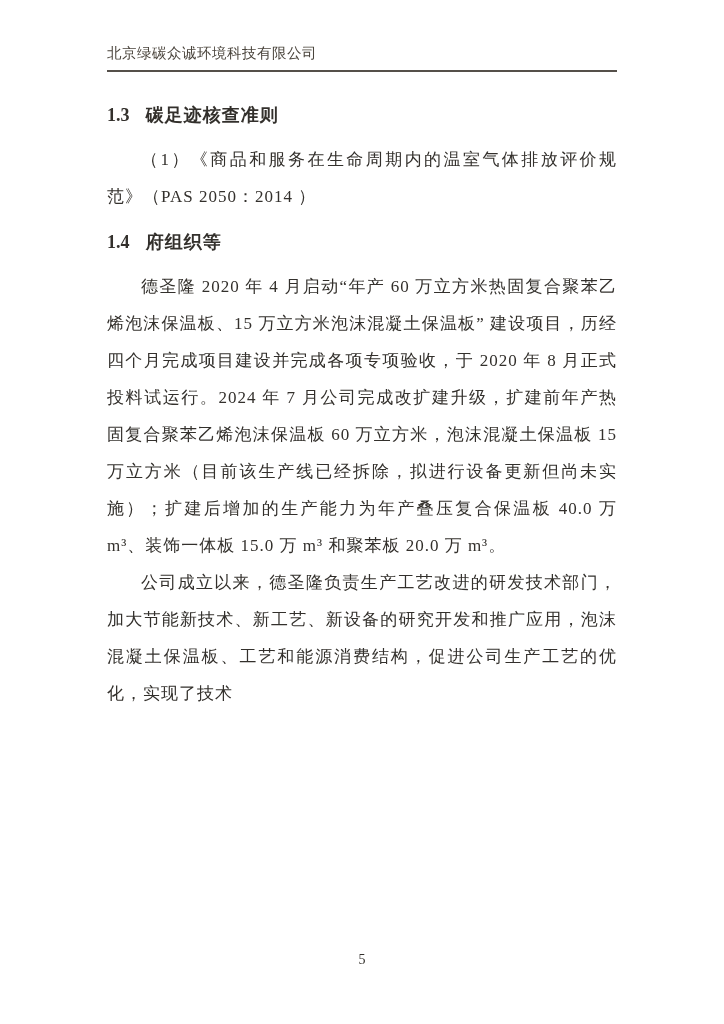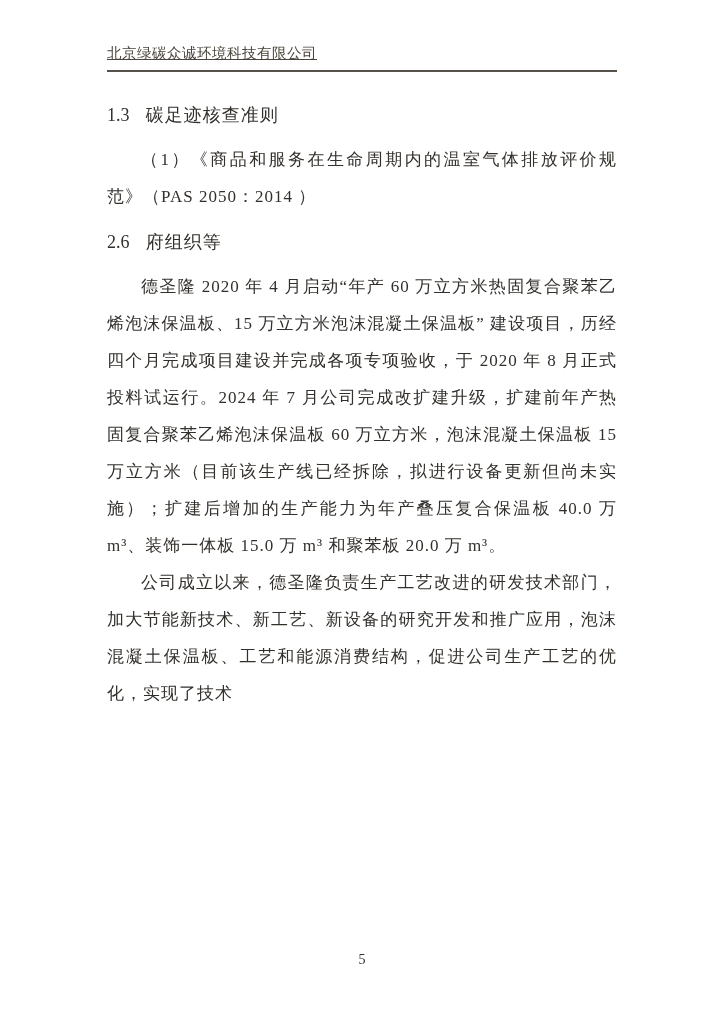--- a/index.html
+++ b/index.html
@@ -24,37 +24,36 @@
   }
   .page-header {
     display: flex;
     justify-content: space-between;
     align-items: baseline;
     border-bottom: 2px solid var(--rule, #55504a);
     padding-bottom: 7px;
     color: var(--header-text, #4a443c);
     font-size: 14.5px;
     letter-spacing: 0.5px;
-    text-decoration: underline;
   }
   .header-right { white-space: nowrap; }
   .archive-number { font-weight: 600; letter-spacing: 0.2px; }
   .doc-body {
     margin-top: 25px;
     color: var(--body-text, #33302c);
     font-size: 17px;
     line-height: 37px;
     letter-spacing: 1px;
     text-align: justify;
   }
   .doc-body p { margin: 0; }
   p.indent { text-indent: 2em; }
   h2.section-heading {
     font-size: 18px;
-    font-weight: normal;
+    font-weight: bold;
     line-height: 37px;
     margin-top: 9px;
     margin-bottom: 7px;
     letter-spacing: 1px;
   }
   h2.section-heading .sec-num { margin-right: 0.9em; letter-spacing: 0; }
   .page-footer {
     position: absolute;
     left: 0;
     bottom: 56px;
@@ -76,21 +75,21 @@
   <div class="doc-body">
 
 
     <h2 class="section-heading">
       <span class="sec-num">1.3</span><span class="sec-title">碳足迹核查准则</span>
     </h2>
 
     <p class="indent">（1）《商品和服务在生命周期内的温室气体排放评价规范》（PAS 2050：2014 ）</p>
 
     <h2 class="section-heading">
-      <span class="sec-num">2.6</span><span class="sec-title">府组织等</span>
+      <span class="sec-num">1.4</span><span class="sec-title">府组织等</span>
     </h2>
 
 
     <p class="indent">德圣隆 2020 年 4 月启动“年产 60 万立方米热固复合聚苯乙烯泡沫保温板、15 万立方米泡沫混凝土保温板” 建设项目，历经四个月完成项目建设并完成各项专项验收，于 2020 年 8 月正式投料试运行。2024 年 7 月公司完成改扩建升级，扩建前年产热固复合聚苯乙烯泡沫保温板 60 万立方米，泡沫混凝土保温板 15 万立方米（目前该生产线已经拆除，拟进行设备更新但尚未实施）；扩建后增加的生产能力为年产叠压复合保温板 40.0 万 m³、装饰一体板 15.0 万 m³ 和聚苯板 20.0 万 m³。</p>
 
     <p class="indent">公司成立以来，德圣隆负责生产工艺改进的研发技术部门，加大节能新技术、新工艺、新设备的研究开发和推广应用，泡沫混凝土保温板、工艺和能源消费结构，促进公司生产工艺的优化，实现了技术</p>
 
   </div>
 
   <div class="page-footer">

